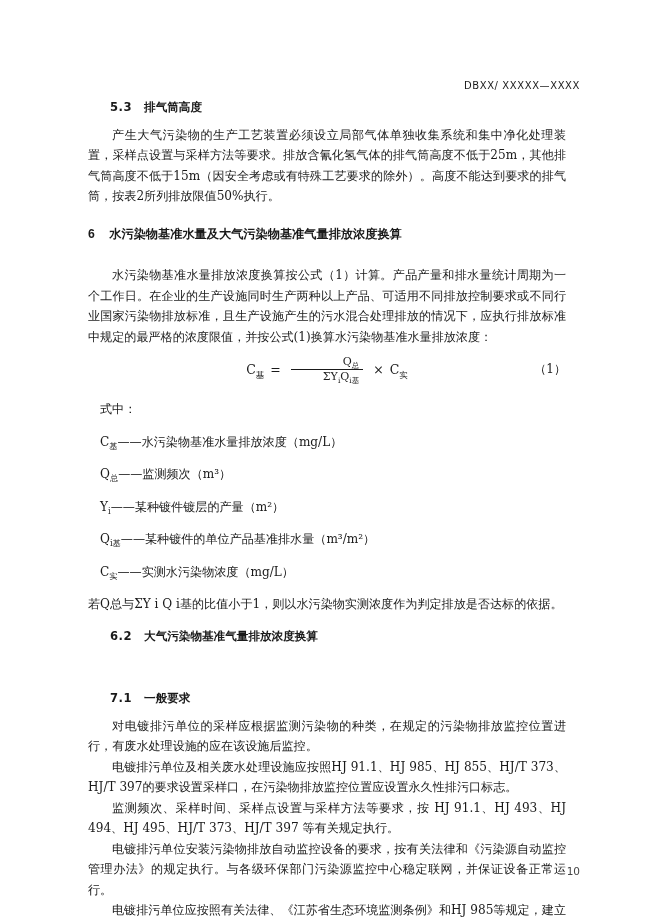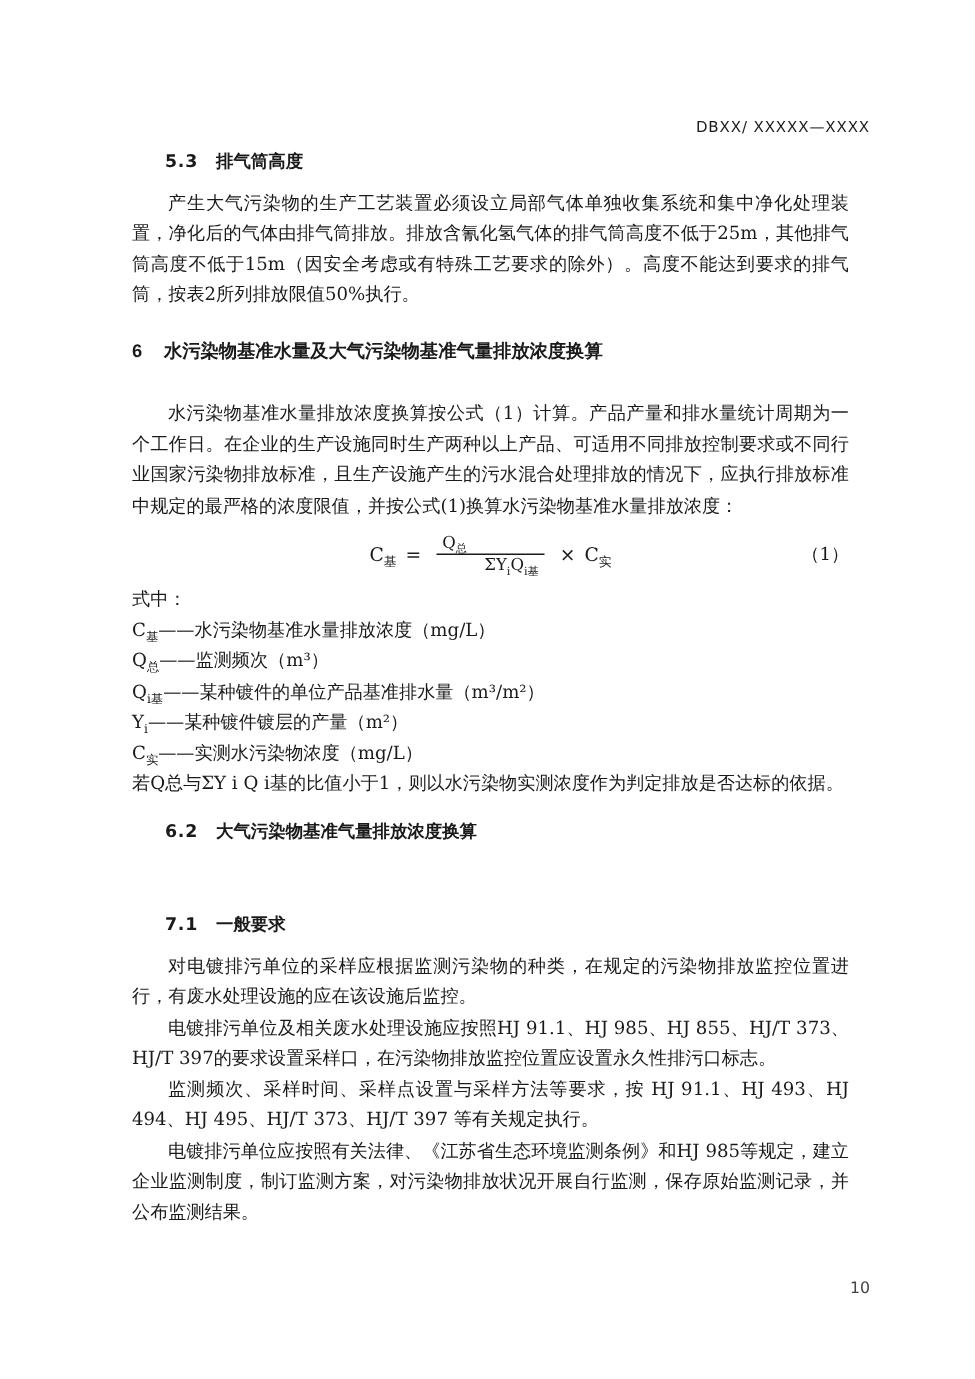--- a/index.html
+++ b/index.html
@@ -62,21 +62,21 @@
     margin: 0;
     text-align: justify;
     text-justify: inter-ideograph;
     text-indent: 24px;
     color: #1a1a1a;
   }
   .para.noindent { text-indent: 0; }
   .defline {
     font-size: 12.1px;
     line-height: 20.5px;
-    margin: 0;
+    margin: 12px;
     text-indent: 0;
     white-space: nowrap;
   }
   .gap-s { height: 9px; }
   .gap-m { height: 14px; }
   .gap-l { height: 19px; }
   .gap-xl { height: 24px; }
 
   
   .formula-row {
@@ -91,21 +91,21 @@
   }
   .formula {
     display: inline-flex;
     align-items: center;
     white-space: nowrap;
   }
   .formula .eq { margin: 0 6px; }
   .frac {
     display: inline-flex;
     flex-direction: column;
-    align-items: flex-start;
+    align-items: flex-end;
     justify-content: center;
     vertical-align: middle;
     margin: 0 4px;
   }
   .frac .top {
     padding: 0 4px 1px 4px;
     font-size: 11px;
     line-height: 12px;
   }
   .frac .bar {
@@ -121,40 +121,40 @@
   }
   sub { font-size: 0.68em; line-height: 0; }
   .eqnum {
     position: absolute;
     right: 0;
     font-size: 12px;
   }
   .pagenum {
     position: absolute;
     right: 70px;
-    bottom: 54px;
+    bottom: 42px;
     font-family: "DejaVu Sans", "Liberation Sans", sans-serif;
     font-size: 10.5px;
     color: #444;
   }
 </style>
 </head>
 <body>
 
 <div class="page">
 
   <div class="header">DBXX/ XXXXX—XXXX</div>
 
   <div class="content">
 
     <div class="h2 lvl2">
       <span class="num">5.3</span><span>排气筒高度</span>
     </div>
     <div class="gap-s"></div>
-    <p class="para">产生大气污染物的生产工艺装置必须设立局部气体单独收集系统和集中净化处理装置，净化后的气体由排气筒排放。排放含氰化氢气体的排气筒高度不低于25m，其他排气筒高度不低于15m（因安全考虑或有特殊工艺要求的除外）。高度不能达到要求的排气筒，按表2所列排放限值50%执行。</p>
+    <p class="para">产生大气污染物的生产工艺装置必须设立局部气体单独收集系统和集中净化处理装置，采样点设置与采样方法等要求。排放含氰化氢气体的排气筒高度不低于25m，其他排气筒高度不低于15m（因安全考虑或有特殊工艺要求的除外）。高度不能达到要求的排气筒，按表2所列排放限值50%执行。</p>
 
     <div class="gap-l"></div>
 
     <div class="h1 lvl1">
       <span class="num">6</span><span>水污染物基准水量及大气污染物基准气量排放浓度换算</span>
     </div>
 
     <div class="gap-m"></div>
 
     <div class="gap-s"></div>
@@ -172,22 +172,22 @@
         <span class="eq">×</span>
         <span><span>C</span><sub>实</sub></span>
       </span>
       <span class="eqnum">（1）</span>
     </div>
 
     <div class="defline">式中：</div>
 
     <div class="defline"><span>C</span><sub>基</sub><span>——</span><span>水污染物基准水量排放浓度（mg/L）</span></div>
     <div class="defline"><span>Q</span><sub>总</sub><span>——</span><span>监测频次（m³）</span></div>
+    <div class="defline"><span>Y</span><sub>i</sub><span>——</span><span>某种镀件镀层的产量（m²）</span></div>
     <div class="defline"><span>Q</span><sub>i基</sub><span>——</span><span>某种镀件的单位产品基准排水量（m³/m²）</span></div>
-    <div class="defline"><span>Y</span><sub>i</sub><span>——</span><span>某种镀件镀层的产量（m²）</span></div>
     <div class="defline"><span>C</span><sub>实</sub><span>——</span><span>实测水污染物浓度（mg/L）</span></div>
 
     <p class="para noindent">若Q总与ΣY i Q i基的比值小于1，则以水污染物实测浓度作为判定排放是否达标的依据。</p>
 
     <div class="gap-m"></div>
 
     <div class="h2 lvl2">
       <span class="num">6.2</span><span>大气污染物基准气量排放浓度换算</span>
     </div>
     <div class="gap-s"></div>
@@ -197,19 +197,20 @@
 
     <div class="gap-m"></div>
 
     <div class="h2 lvl2">
       <span class="num">7.1</span><span>一般要求</span>
     </div>
     <div class="gap-s"></div>
     <p class="para">对电镀排污单位的采样应根据监测污染物的种类，在规定的污染物排放监控位置进行，有废水处理设施的应在该设施后监控。</p>
     <p class="para">电镀排污单位及相关废水处理设施应按照HJ 91.1、HJ 985、HJ 855、HJ/T 373、HJ/T 397的要求设置采样口，在污染物排放监控位置应设置永久性排污口标志。</p>
     <p class="para">监测频次、采样时间、采样点设置与采样方法等要求，按 HJ 91.1、HJ 493、HJ 494、HJ 495、HJ/T 373、HJ/T 397 等有关规定执行。</p>
+    <p class="para">电镀排污单位安装污染物排放自动监控设备的要求，按有关法律和《污染源自动监控管理办法》的规定执行。与各级环保部门污染源监控中心稳定联网，并保证设备正常运行。</p>
     <p class="para">电镀排污单位应按照有关法律、《江苏省生态环境监测条例》和HJ 985等规定，建立企业监测制度，制订监测方案，对污染物排放状况开展自行监测，保存原始监测记录，并公布监测结果。</p>
 
   </div>
 
   <div class="pagenum">10</div>
 
 </div>
 
 </body></html>

